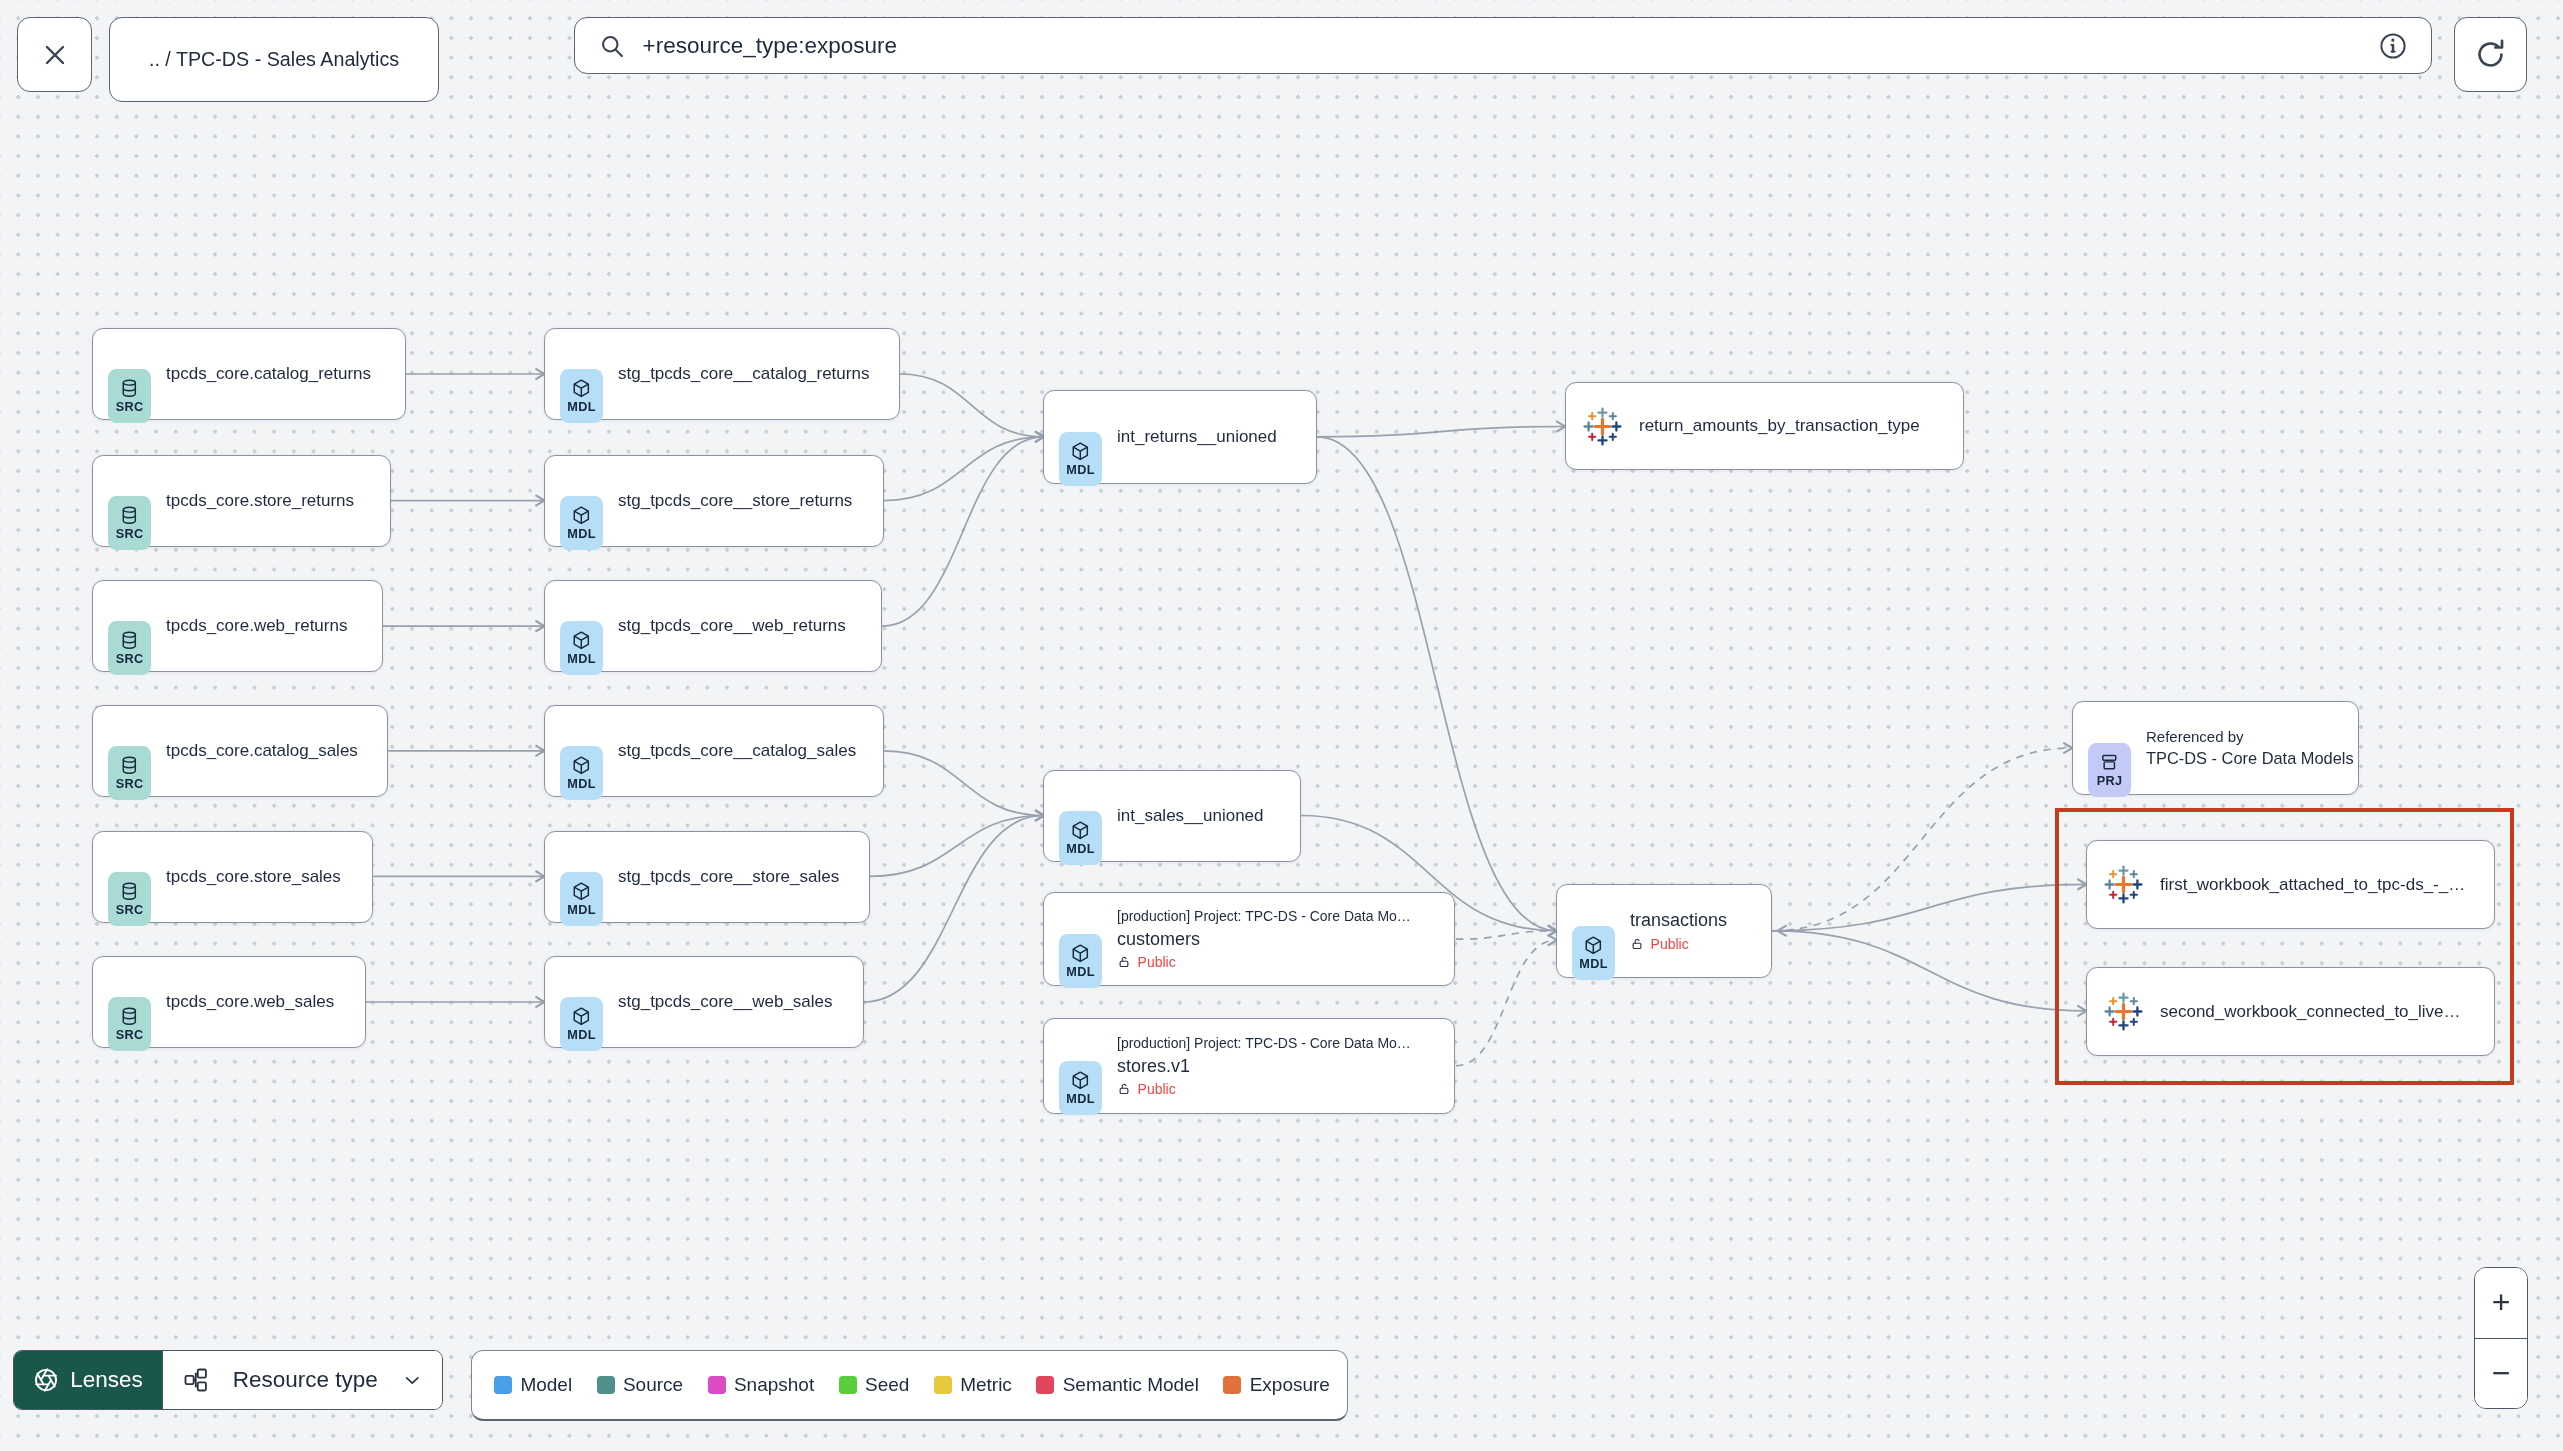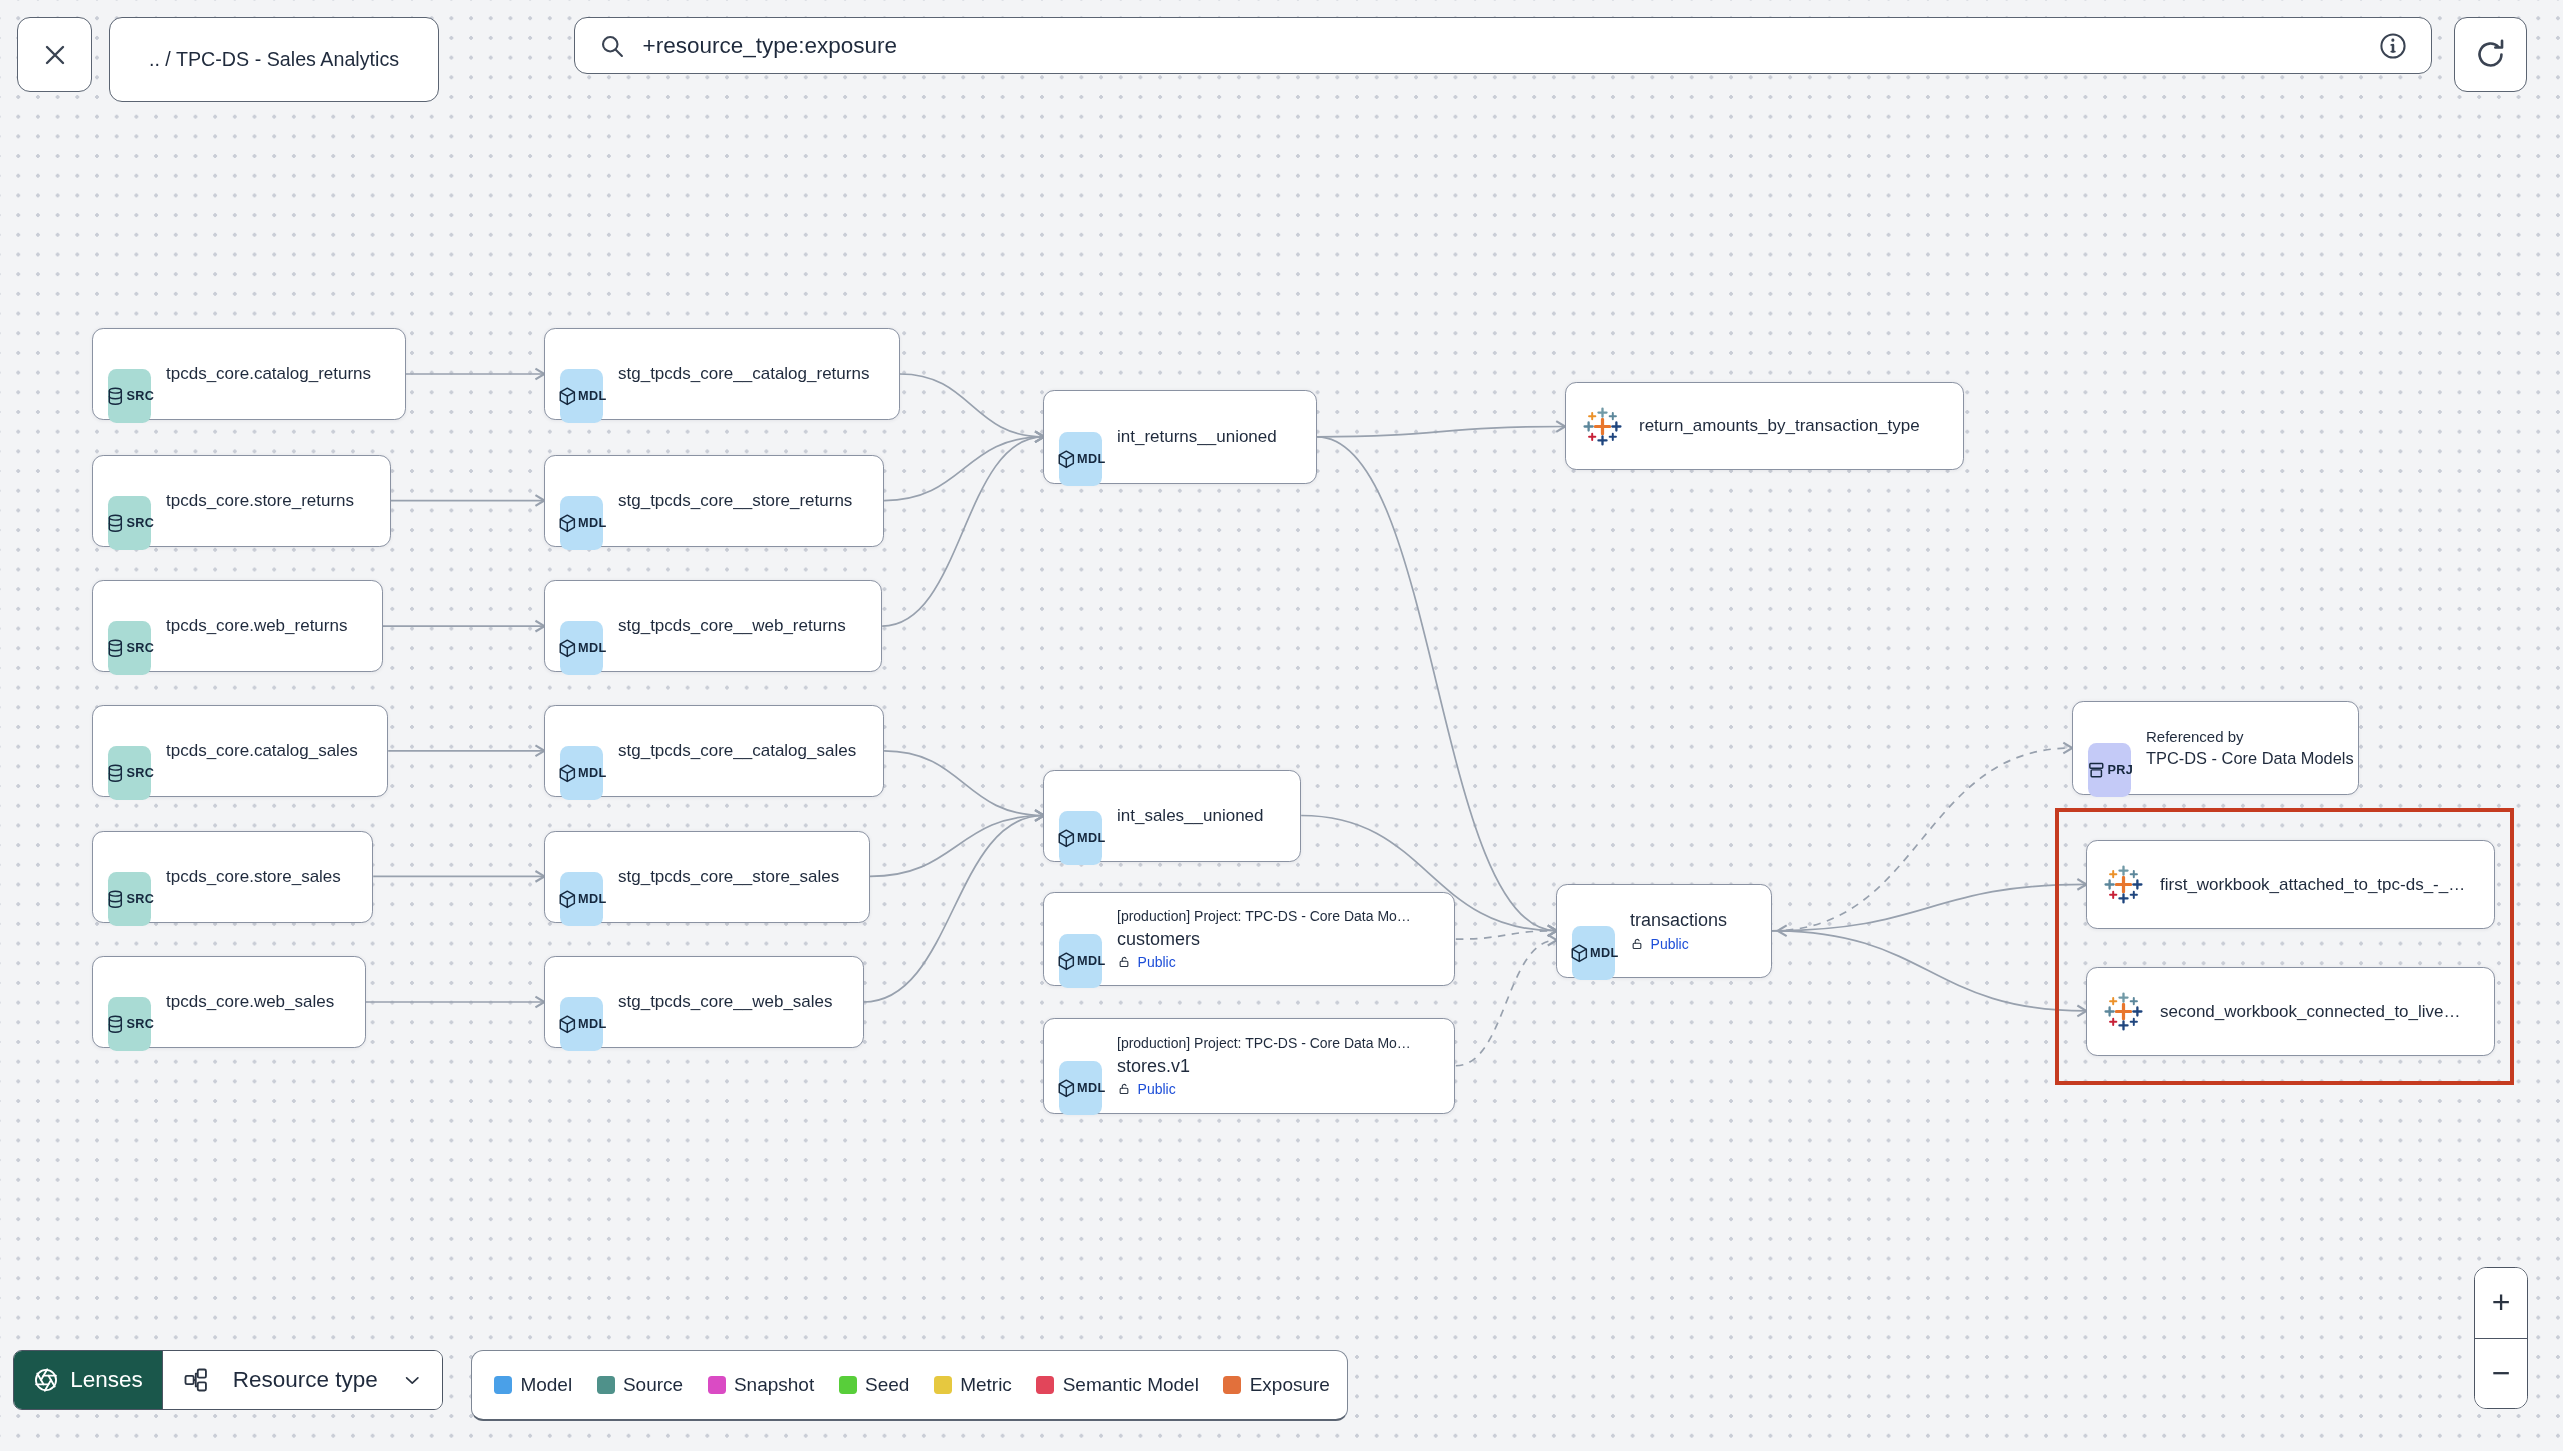--- a/index.html
+++ b/index.html
@@ -25,27 +25,27 @@
   .icon-wrap{display:flex;align-items:center;justify-content:center;}
   
   #canvas{position:absolute;left:0;top:0;width:2563px;height:1451px;}
   #edges{position:absolute;left:0;top:0;pointer-events:none;}
   #hl-rect{position:absolute;pointer-events:none;box-sizing:border-box;}
   .node{position:absolute;background:#fff;border:1.4px solid #8A92A2;border-radius:11.2px;
         display:flex;align-items:center;gap:15px;padding:0 15px;box-sizing:border-box;
         box-shadow:0 0.9px 3.7px rgba(25,35,55,.07);cursor:pointer;}
   .node .label{font-size:17px;white-space:nowrap;overflow:hidden;}
   .chip{flex:0 0 auto;width:43px;height:54px;border-radius:8.4px;display:flex;
-        align-items:center;justify-content:center;gap:0.9px;margin-top:44px;}
+        flex-direction:column;align-items:center;justify-content:center;gap:0.9px;margin-top:44px;}
   .chip span{font-size:12.7px;font-weight:700;color:#15273D;letter-spacing:0.3px;}
   .chip svg{width:20.6px;height:20.6px;}
   .col{display:flex;flex-direction:column;gap:4.7px;min-width:0;}
   .meta{font-size:14px;white-space:nowrap;overflow:hidden;}
   .name{font-size:18px;white-space:nowrap;}
-  .access{display:flex;align-items:center;gap:6.6px;font-size:14px;color:#1d4ed8;}
+  .access{display:flex;align-items:center;gap:6.6px;font-size:14px;color:#ef4444;}
   .access svg{width:14px;height:14px;}
   .exp-icon{flex:0 0 auto;width:43px;height:43px;}
   .exp-icon svg{width:43px;height:43px;}
   .prj-title{font-size:15px;white-space:nowrap;}
   .prj-name{font-size:16.4px;white-space:nowrap;}
   
   #lens-pill{position:absolute;left:13px;top:1350px;height:60px;display:flex;
              border:1.9px solid #4C5563;border-radius:9px;overflow:hidden;box-sizing:border-box;}
   .seg-lenses{background:#1A574B;color:#fff;display:flex;align-items:center;gap:11.2px;
               padding:0 19px;font-size:22.5px;cursor:pointer;}

